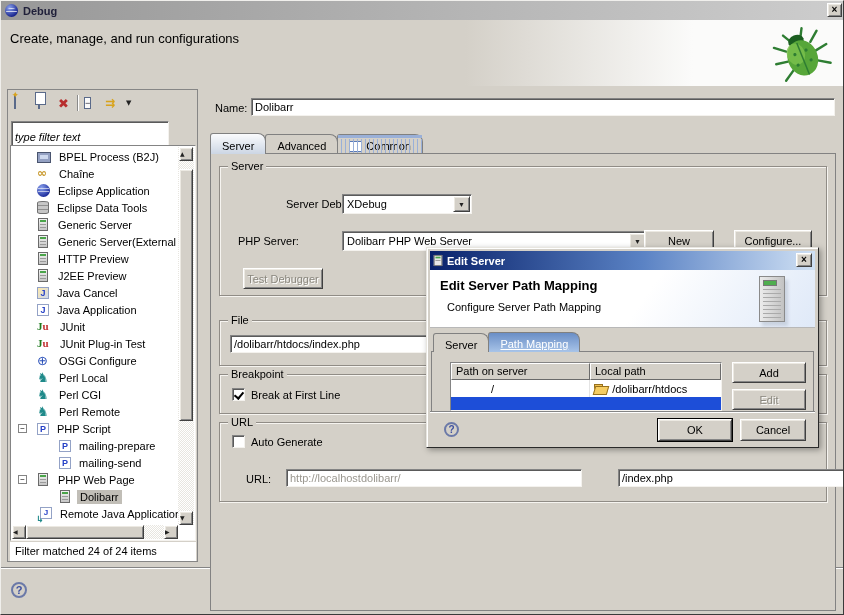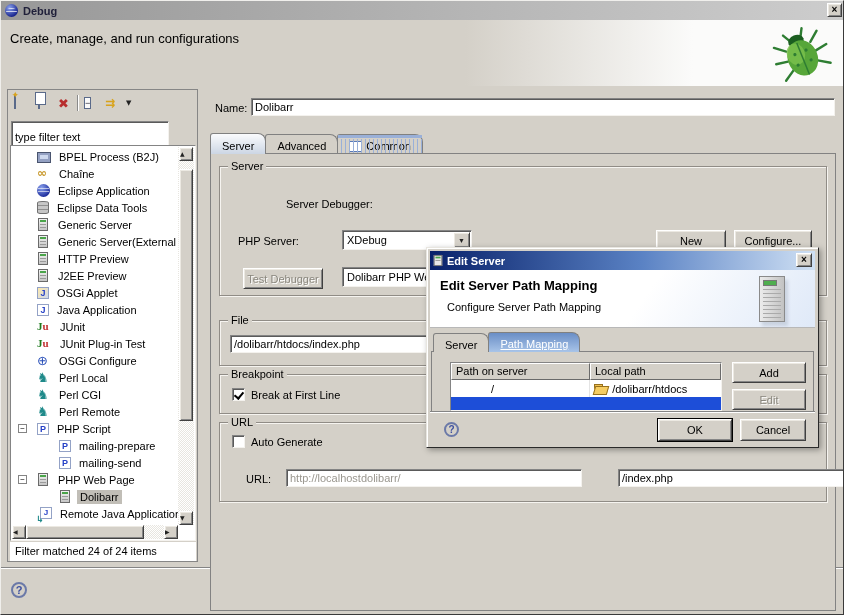--- a/index.html
+++ b/index.html
@@ -19,21 +19,21 @@
   .sunken { background:#fff; border:1px solid; border-color:#848484 #f4f2ee #f4f2ee #848484;
             box-shadow:inset 1px 1px 0 #5a5a5a; }
   input.sunken { font:11px "Liberation Sans",sans-serif; padding:1px 3px; outline:none; }
   .groupbox { position:absolute; border:1px solid #908c86; box-shadow:1px 1px 0 #f6f4f0, inset 1px 1px 0 #f6f4f0; }
   .grouplabel { position:absolute; top:-7px; left:8px; background:#d4d0c8; padding:0 3px; }
   .checkbox { position:relative; width:13px; height:13px; background:#fff; flex:none;
               border:1px solid; border-color:#848484 #f4f2ee #f4f2ee #848484; box-shadow:inset 1px 1px 0 #5a5a5a; }
   .checkbox.checked::after { content:""; position:absolute; left:3px; top:1px; width:4px; height:7px;
               border:solid #000; border-width:0 2px 2px 0; transform:rotate(40deg); }
   .combo { position:absolute; background:#fff; border:1px solid; border-color:#848484 #f4f2ee #f4f2ee #848484;
-           box-shadow:inset 1px 1px 0 #5a5a5a; display:flex; align-items:center;margin-top:36px; }
+           box-shadow:inset 1px 1px 0 #5a5a5a; display:flex; align-items:center; }
   .combo .val { flex:1; padding:0 4px; white-space:nowrap; overflow:hidden; }
   .combo .drop { width:17px; align-self:stretch; margin:1px; font-size:7px; color:#222; }
   .help { width:16px; height:16px; border-radius:50%; border:2px solid #6b79a8; color:#3c4fa0;
           font:bold 11px/12px "Liberation Sans",sans-serif; text-align:center; background:transparent; }
 
   .checker { background-color:#e8e6e0;
     background-image:linear-gradient(45deg,#fff 25%,transparent 25%,transparent 75%,#fff 75%),
                      linear-gradient(45deg,#fff 25%,transparent 25%,transparent 75%,#fff 75%);
     background-size:2px 2px; background-position:0 0,1px 1px; }
 
@@ -61,21 +61,21 @@
   .ic-newpage { width:11px; height:13px; background:#fff; border:1px solid #5a6a8a; position:relative; }
   .ic-newpage::after { content:"✦"; position:absolute; right:-4px; top:-6px; color:#d8a31d; font-size:9px; }
   .ic-copy { width:9px; height:11px; background:#cfe0f4; border:1px solid #5a6a8a; position:relative; margin:3px 0 0 3px; }
   .ic-copy::before { content:""; position:absolute; left:-4px; top:-4px; width:9px; height:11px; background:#fff; border:1px solid #5a6a8a; }
   .ic-delete { color:#b82e2e; font:bold 13px/15px "DejaVu Sans",sans-serif; text-align:center; width:15px; }
   .ic-collapse { width:11px; height:11px; margin-top:2px; background:#fafafa; border:1px solid #5a6a8a;
                  font:9px/9px "Liberation Sans",sans-serif; text-align:center; color:#223; }
   .ic-filterarrows { color:#d8a31d; font:bold 12px/15px "DejaVu Sans",sans-serif; }
   .ic-menudrop { color:#222; font:7px/15px "DejaVu Sans",sans-serif; }
 
-  #filter-input { position:absolute; left:3px; top:31px; width:158px; height:31px; }
+  #filter-input { position:absolute; left:3px; top:31px; width:158px; height:31px;font-style:italic; }
   #treebox { position:absolute; left:2px; top:55px; width:186px; height:396px; background:#fff;
              border:1px solid; border-color:#848484 #f4f2ee #f4f2ee #848484; overflow:hidden; }
   #tree-rows { position:absolute; left:0; top:2px; right:17px; }
   .tree-row { height:17px; display:flex; align-items:center; white-space:nowrap; position:relative; }
   .tree-row.lv1 { padding-left:26px; }
   .tree-row.lv2 { padding-left:48px; }
   .expander { position:absolute; left:7px; top:4px; width:9px; height:9px; background:#fff; border:1px solid #848484;
               font:8px/7px "Liberation Sans",sans-serif; text-align:center; color:#000; }
   .tree-row .lbl { padding:1px 3px; }
   .tree-row .lbl.selected { background:#c1beb7; }
@@ -138,21 +138,21 @@
          border-radius:3px 8px 0 0; margin-right:-1px; position:relative; display:flex; align-items:center; }
   .tab.active { background:linear-gradient(#fafbfd,#ccd6e4); z-index:2; height:21px; }
   #content { position:absolute; left:2px; top:64px; width:626px; height:458px; border:1px solid #828282;
              background:#d4d0c8; z-index:1; }
 
   #grp-server { left:8px; top:12px; width:608px; height:130px; }
   #lbl-debugger { position:absolute; left:18px; top:31px;margin-left:48px; }
   #combo-debugger { left:122px; top:27px; width:130px; height:20px; }
   #lbl-phpserver { position:absolute; left:18px; top:68px; }
   #combo-phpserver { left:122px; top:64px; width:306px; height:20px; }
-  #btn-new { position:absolute; left:436px; top:63px; width:70px; height:21px; }
+  #btn-new { position:absolute; left:424px; top:63px; width:70px; height:21px; }
   #btn-configure { position:absolute; left:514px; top:63px; width:78px; height:21px; }
   #btn-testdebugger { position:absolute; left:23px; top:101px; width:80px; height:21px; }
 
   #grp-file { left:8px; top:166px; width:608px; height:46px; }
   #file-input { position:absolute; left:10px; top:14px; width:586px; height:18px; }
   #grp-break { left:8px; top:220px; width:608px; height:40px; }
   .cbrow { position:absolute; display:flex; align-items:center; gap:6px; }
   #grp-url { left:8px; top:268px; width:608px; height:80px; }
   #lbl-url { position:absolute; left:26px; top:50px; }
   #url-base { position:absolute; left:66px; top:46px; width:296px; height:18px; color:#9a978f; }
@@ -280,21 +280,21 @@
           <div class="tree-row lv1">
             <span class="ic ic-server"></span>
             <span class="lbl">HTTP Preview</span>
           </div>
           <div class="tree-row lv1">
             <span class="ic ic-server"></span>
             <span class="lbl">J2EE Preview</span>
           </div>
           <div class="tree-row lv1">
             <span class="ic ic-applet"></span>
-            <span class="lbl">OSGi Applet</span>
+            <span class="lbl">Java Cancel</span>
           </div>
           <div class="tree-row lv1">
             <span class="ic ic-java"></span>
             <span class="lbl">Java Application</span>
           </div>
           <div class="tree-row lv1">
             <span class="ic ic-junit"></span>
             <span class="lbl">JUnit</span>
           </div>
           <div class="tree-row lv1">

